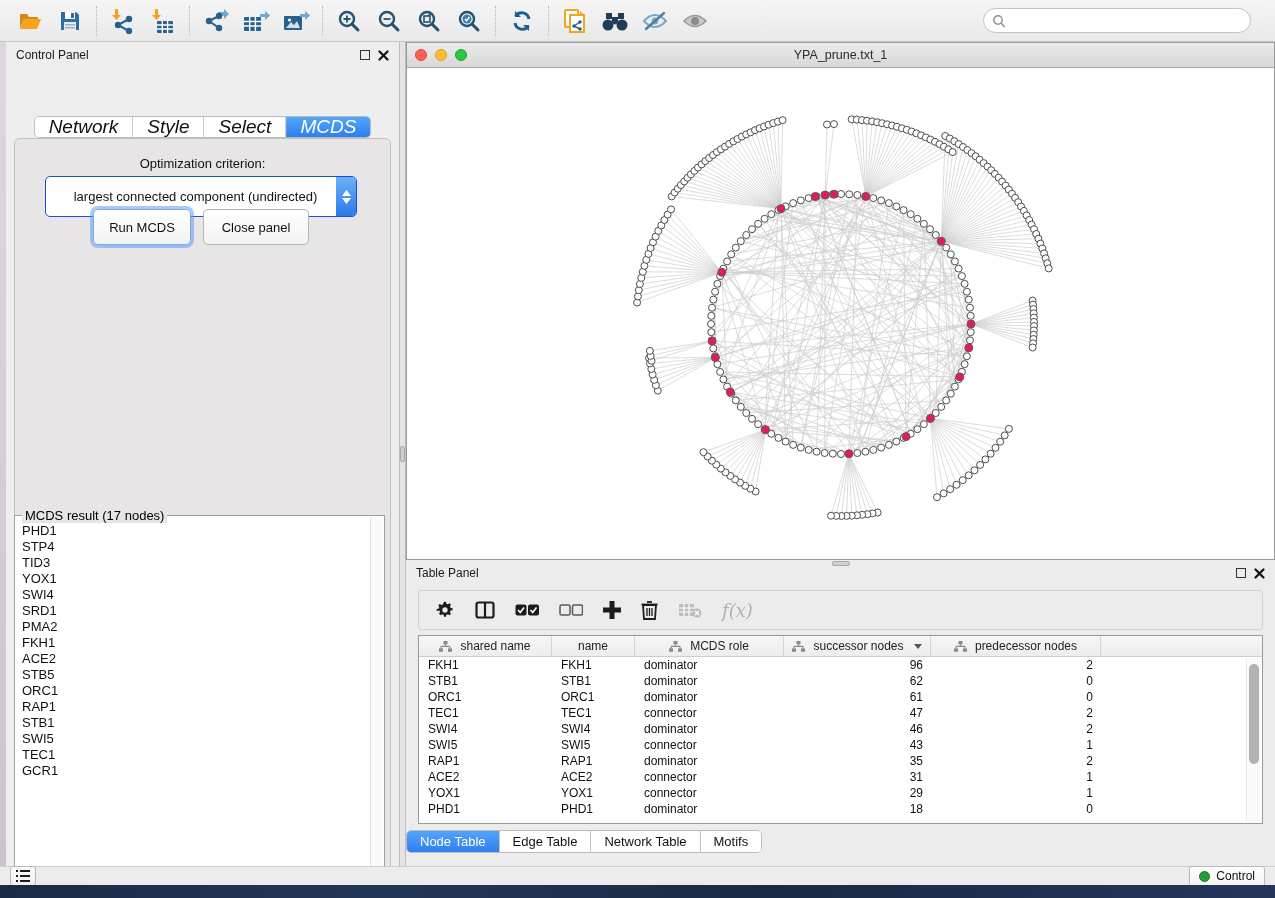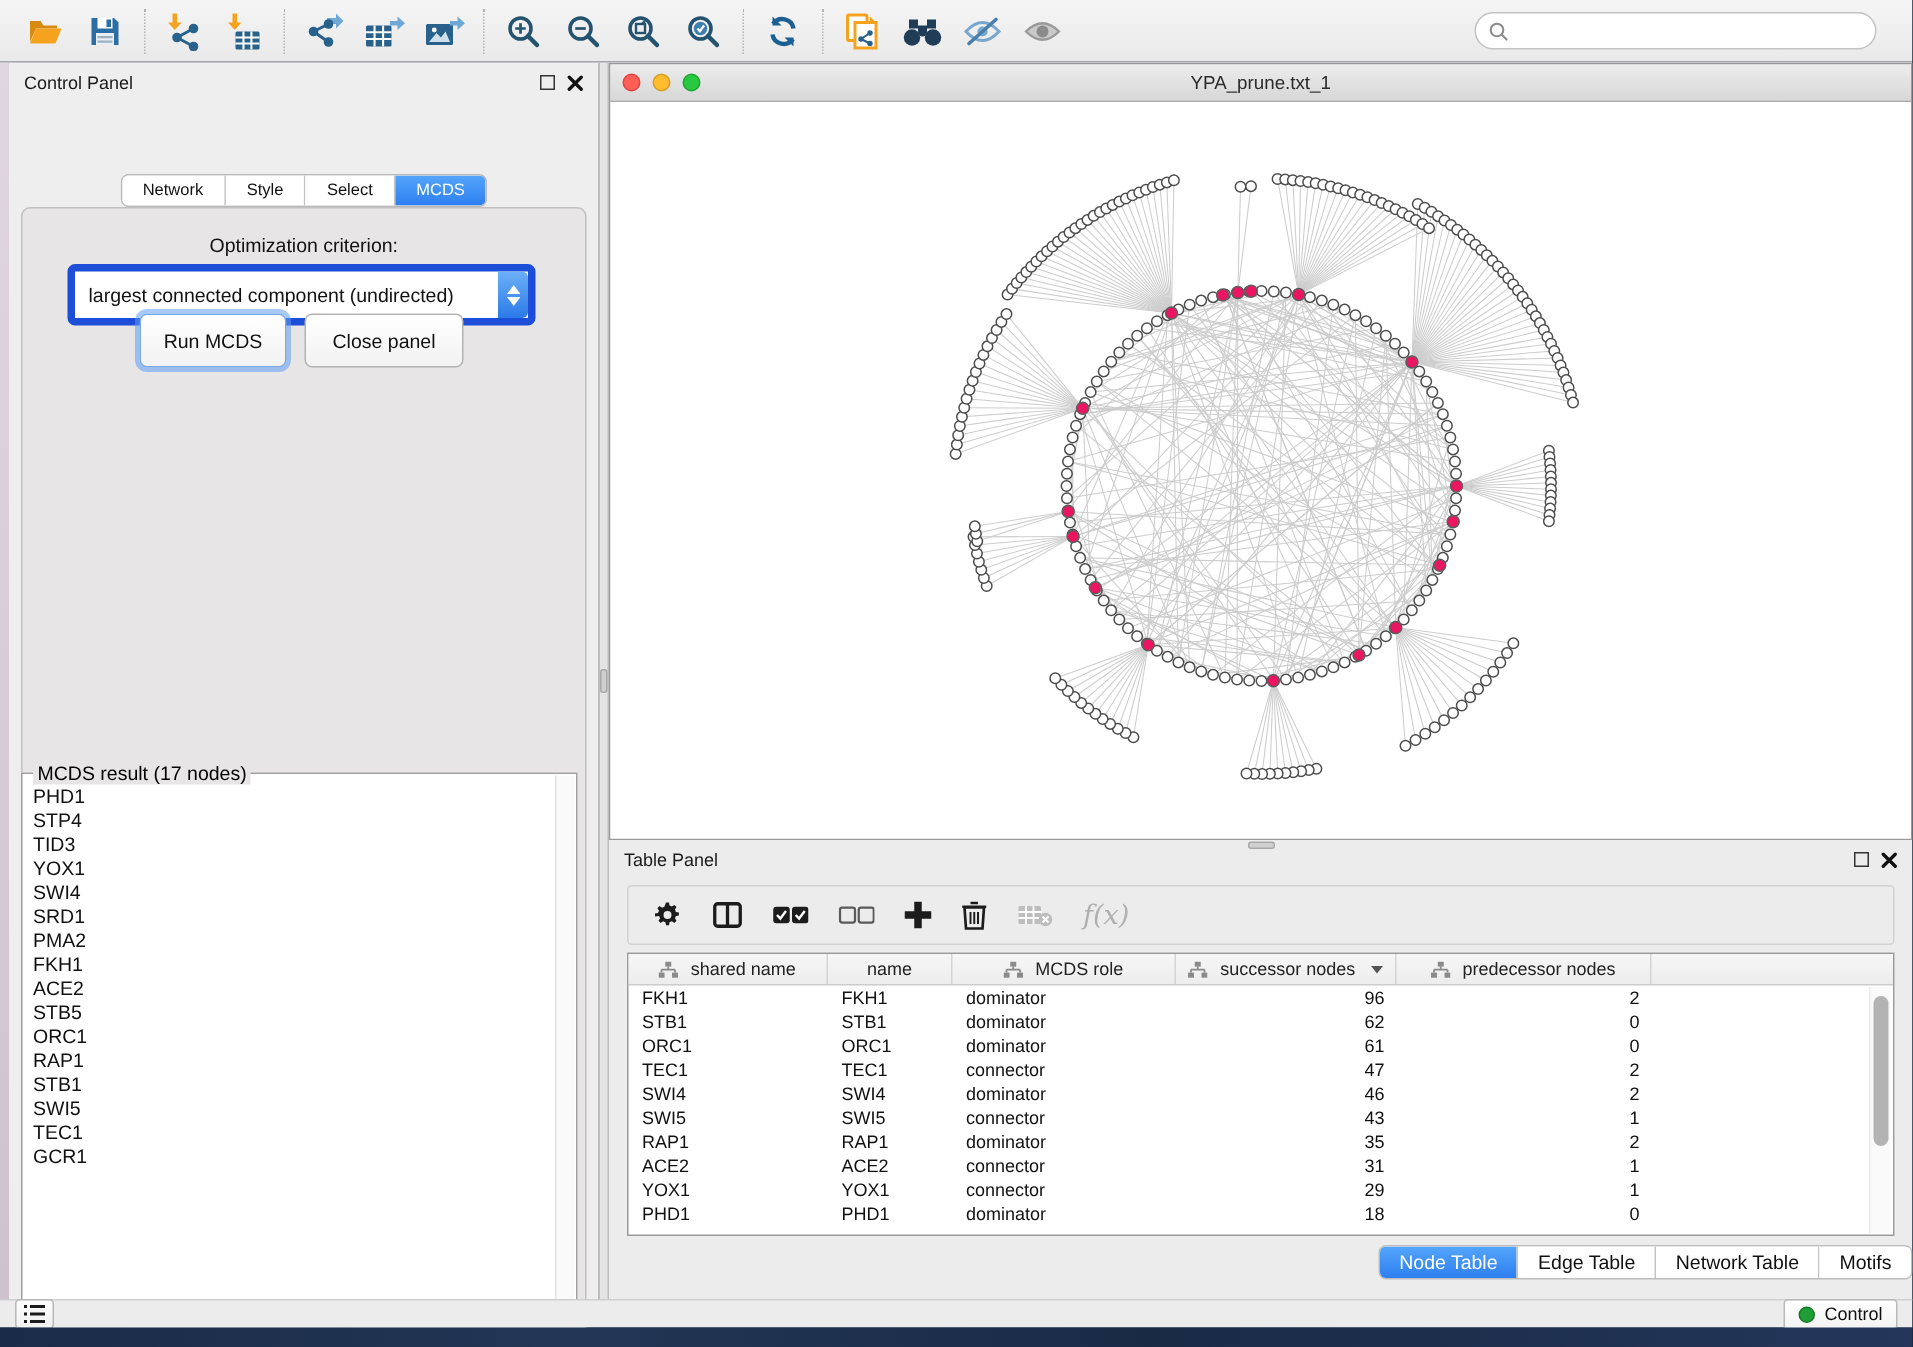--- a/index.html
+++ b/index.html
@@ -29,26 +29,26 @@
   
   .control-panel { position:absolute; left:6px; top:42px; width:393px; height:824px; background:#eeeeee; }
   .panel-titlebar { height:26px; display:flex; align-items:center; padding:0 10px; }
   .panel-title { font-size:12px; color:#1a1a1a; }
   .panel-title-btns { margin-left:auto; display:flex; gap:8px; align-items:center; }
   .float-btn { width:10px; height:10px; border:1.5px solid #333; background:transparent; }
   .cp-card { position:absolute; left:8px; top:96px; width:377px; height:756px;
     background:#e7e5e5; border:1px solid #c2c0c0; border-radius:6px; }
   .cp-tabs { position:absolute; left:50%; transform:translateX(-50%); top:74px; height:22px;
     display:flex; z-index:3; border:1px solid #b9b9b9; border-radius:5px; background:#fff; overflow:hidden; }
-  .cp-tab { padding:0 14px; font-size:11px; display:flex; align-items:center; border-right:1px solid #c4c4c4; background:#fff; color:#111; cursor:default; }
+  .cp-tab { padding:0 14px; font-size:19px; display:flex; align-items:center; border-right:1px solid #c4c4c4; background:#fff; color:#111; cursor:default;font-style:italic; }
   .cp-tab:last-child { border-right:none; }
   .cp-tab.selected { background:linear-gradient(#53a5fb,#2e7ff0); color:#fff; }
   .opt-label { position:absolute; top:114px; width:100%; text-align:center; font-size:13px; color:#111; }
   .dropdown { position:absolute; left:39px; top:134px; width:312px; height:41px; background:#fff;
-    border:5px solid #1d4ed8; border-radius:5px; display:flex; align-items:center; }
+    border:1px solid #1d4ed8; border-radius:5px; display:flex; align-items:center;text-align:center; }
   .dropdown .dd-text { flex:1; font-size:13px; padding-left:9px; color:#111; white-space:nowrap; }
   .dd-stepper { width:20px; height:100%; background:linear-gradient(#6cb0f8,#2c7ae9); border-radius:0 4px 4px 0;
     display:flex; flex-direction:column; align-items:center; justify-content:center; gap:2px; }
   .mac-btn { position:absolute; height:36px; background:linear-gradient(#ffffff,#f2f2f2); border:1px solid #b4b4b4;
     border-radius:5px; font-size:13px; font-family:"Liberation Sans",sans-serif; color:#111; }
   .btn-run { left:87px; top:167px; width:98px; box-shadow:0 0 0 3px rgba(94,158,245,.55); border-color:#7aa9e8; }
   .btn-close { left:197px; top:167px; width:106px; }
   .fieldset { position:absolute; left:8px; top:473px; width:371px; height:366px; }
   .fieldset .legend { position:absolute; left:8px; top:-7px; font-size:13px; color:#000000; background:#e7e5e5; padding:0 3px; z-index:2; }
   .fieldset .fs-border { position:absolute; inset:0; border:1px solid #9f9f9f; background:#fff; }
@@ -85,21 +85,21 @@
   .nt-grid { display:grid; grid-template-columns:133px 83px 149px 147px 170px 1fr; }
   .nt-header { background:linear-gradient(#f6f6f6,#ededed); border-bottom:1px solid #cccccc; height:21px; }
   .nt-header .hcell { display:flex; align-items:center; justify-content:center; gap:8px; font-size:12px; color:#222;
     border-right:1px solid #d4d4d4; height:100%; }
   .nt-header .hcell:last-child { border-right:none; }
   .sort-arrow { width:0; height:0; border-left:4px solid transparent; border-right:4px solid transparent; border-top:5px solid #555; margin-left:2px; }
   .nt-body .td { font-size:12px; height:16px; line-height:16px; color:#111; padding-left:9px; white-space:nowrap; }
   .nt-body .td.num { text-align:right; padding-right:8px; padding-left:0; }
   .nt-scroll { position:absolute; top:22px; right:1px; bottom:1px; width:15px; background:#fafafa; border-left:1px solid #ebebeb; }
   .nt-thumb { position:absolute; top:6px; left:2px; width:10px; height:100px; background:#b3b3b3; border-radius:5px; }
-  .tp-tabs-strip { height:34px; display:flex; align-items:center; justify-content:flex-end; }
+  .tp-tabs-strip { height:34px; display:flex; align-items:center; justify-content:flex-start; }
   .tp-tabs { display:flex; border:1px solid #bdbdbd; border-radius:5px; overflow:hidden; background:#fff; height:23px; }
   .tp-tab { padding:0 13px; font-size:13px; display:flex; align-items:center; border-right:1px solid #c4c4c4; background:#fff; color:#111; }
   .tp-tab:last-child { border-right:none; }
   .tp-tab.selected { background:linear-gradient(#53a5fb,#2e7ff0); color:#fff; }
 
   
   .list-btn { width:26px; height:20px; background:linear-gradient(#fdfdfd,#f0f0f0); border:1px solid #b9b9b9; border-radius:3px;
     display:flex; align-items:center; justify-content:center; }
   .memory-btn { margin-left:auto; height:21px; background:linear-gradient(#ffffff,#f3f3f3); border:1px solid #b9b9b9; border-radius:3px;
     display:flex; align-items:center; gap:6px; padding:0 9px; font-size:12px; color:#111; }

